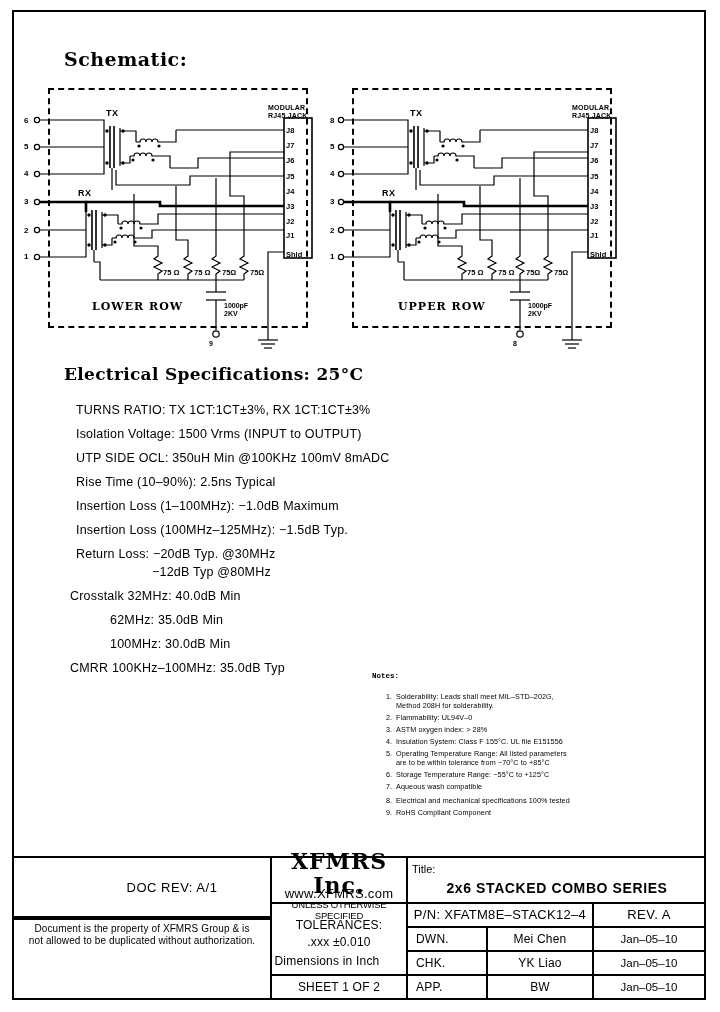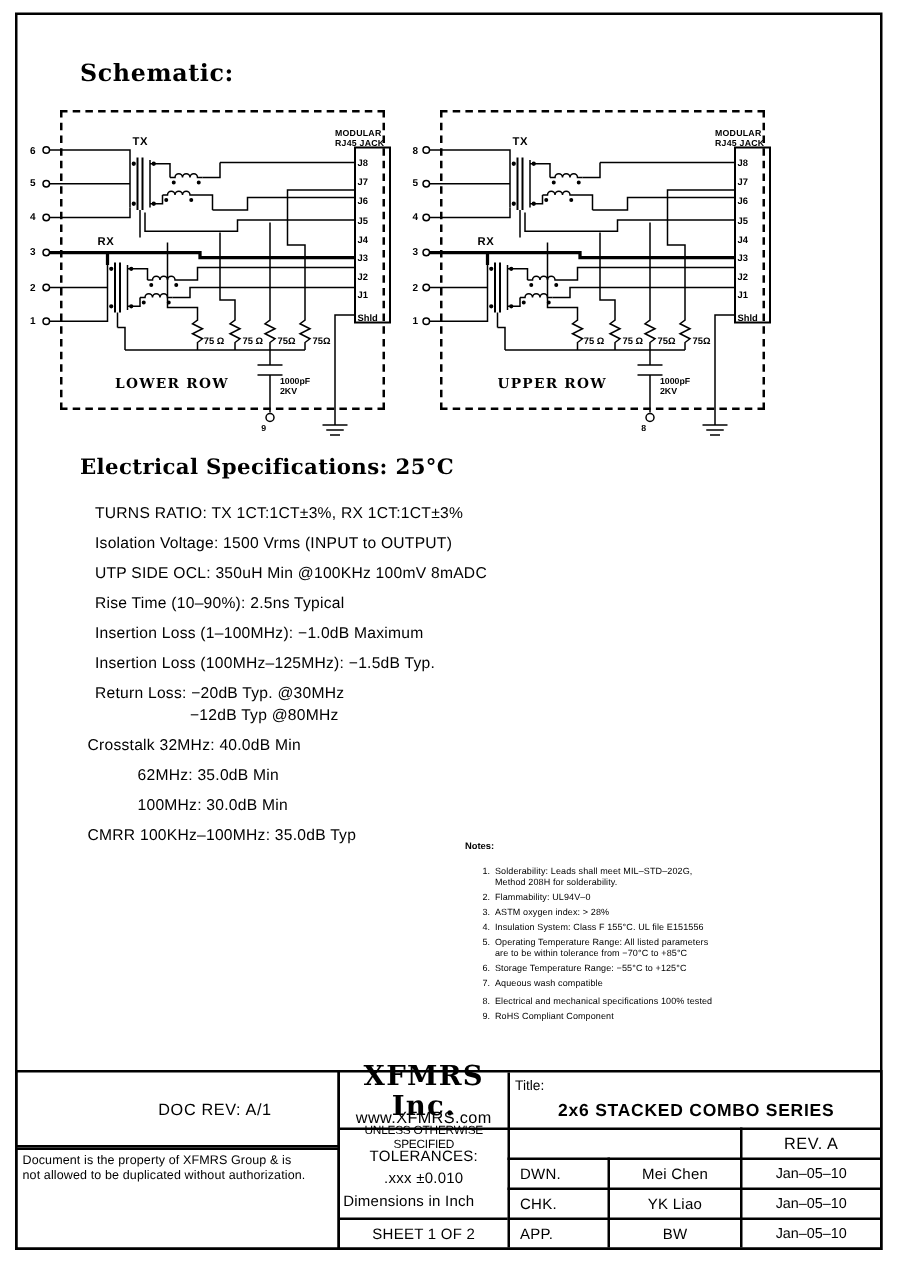--- a/index.html
+++ b/index.html
@@ -29,40 +29,40 @@
   .res{position:absolute;font-size:7.5px;font-weight:bold;white-space:nowrap;}
   .cap{position:absolute;font-size:7px;font-weight:bold;line-height:8px;}
   .nodenum{position:absolute;font-size:7px;font-weight:bold;}
 
   svg.wires{position:absolute;left:0;top:0;overflow:visible;}
 
   
   .spec{position:absolute;font-size:12.5px;white-space:nowrap;letter-spacing:.2px;text-align:right;}
 
   
-  #notes-title{position:absolute;left:372px;top:672px;font-size:7.5px;font-weight:bold;}
+  #notes-title{position:absolute;left:372px;top:672px;font-size:7.5px;font-weight:bold;font-family:Liberation Mono, monospace;}
   .note{position:absolute;font-size:7.2px;white-space:nowrap;letter-spacing:.1px;}
   .note .n{display:inline-block;width:10px;}
 
   
   #titleblock{position:absolute;left:270px;top:856px;width:436px;height:144px;
               border:2px solid #000;box-sizing:border-box;}
   .tb-cell{position:absolute;box-sizing:border-box;display:flex;
            align-items:center;justify-content:center;text-align:center;}
   .vline{position:absolute;background:#000;width:2px;}
   .hline{position:absolute;background:#000;height:2px;}
 
   #docrev-box{position:absolute;left:12px;top:856px;width:260px;height:62px;
               border:2px solid #000;box-sizing:border-box;
               display:flex;align-items:center;justify-content:center;}
   #docrev{font-size:13px;letter-spacing:.5px;padding-left:60px;}
   #prop-box{position:absolute;left:12px;top:918px;width:260px;height:82px;
             border:2px solid #000;box-sizing:border-box;padding:3px 4px;}
   #prop-title{font-size:19px;letter-spacing:.5px;line-height:22px;}
-  .prop-line{font-size:10px;line-height:12px;letter-spacing:.1px;}
+  .prop-line{font-size:10px;line-height:12px;letter-spacing:.1px;text-align:center;}
 
   .xfmrs-name{font-family:"DejaVu Serif","Liberation Serif",serif;font-weight:bold;
               font-size:22px;letter-spacing:1px;line-height:24px;}
   .xfmrs-url{font-size:13px;letter-spacing:.3px;line-height:15px;}
   .tb-small{font-size:9.5px;letter-spacing:-.2px;}
   .tb-med{font-size:12px;letter-spacing:.2px;}
   .tb-title-lbl{font-size:11px;}
   .tb-title-val{font-size:14px;font-weight:bold;letter-spacing:.6px;}
   .tb-pn{font-size:13px;letter-spacing:.3px;}
   .tb-rev{font-size:13px;letter-spacing:.5px;}
@@ -394,20 +394,23 @@
       <span class="tb-med">SHEET 1 OF 2</span>
     </div>
 
     <div class="tb-cell" style="left:140px;top:4px;width:70px;height:14px;justify-content:flex-start;">
       <span class="tb-title-lbl">Title:</span>
     </div>
     <div class="tb-cell" style="left:140px;top:20px;width:290px;height:20px;">
       <span class="tb-title-val">2x6 STACKED COMBO SERIES</span>
     </div>
 
+    <div class="tb-cell" style="left:136px;top:46px;width:184px;height:20px;">
+      <span class="tb-pn">P/N:  XFATM8E–STACK12–4</span>
+    </div>
     <div class="tb-cell" style="left:322px;top:46px;width:110px;height:20px;">
       <span class="tb-rev">REV. A</span>
     </div>
 
     <div class="tb-cell" style="left:138px;top:70px;width:74px;height:22px;justify-content:flex-start;padding-left:6px;">
       <span class="tb-med">DWN.</span>
     </div>
     <div class="tb-cell" style="left:216px;top:70px;width:104px;height:22px;">
       <span class="tb-med">Mei Chen</span>
     </div>

